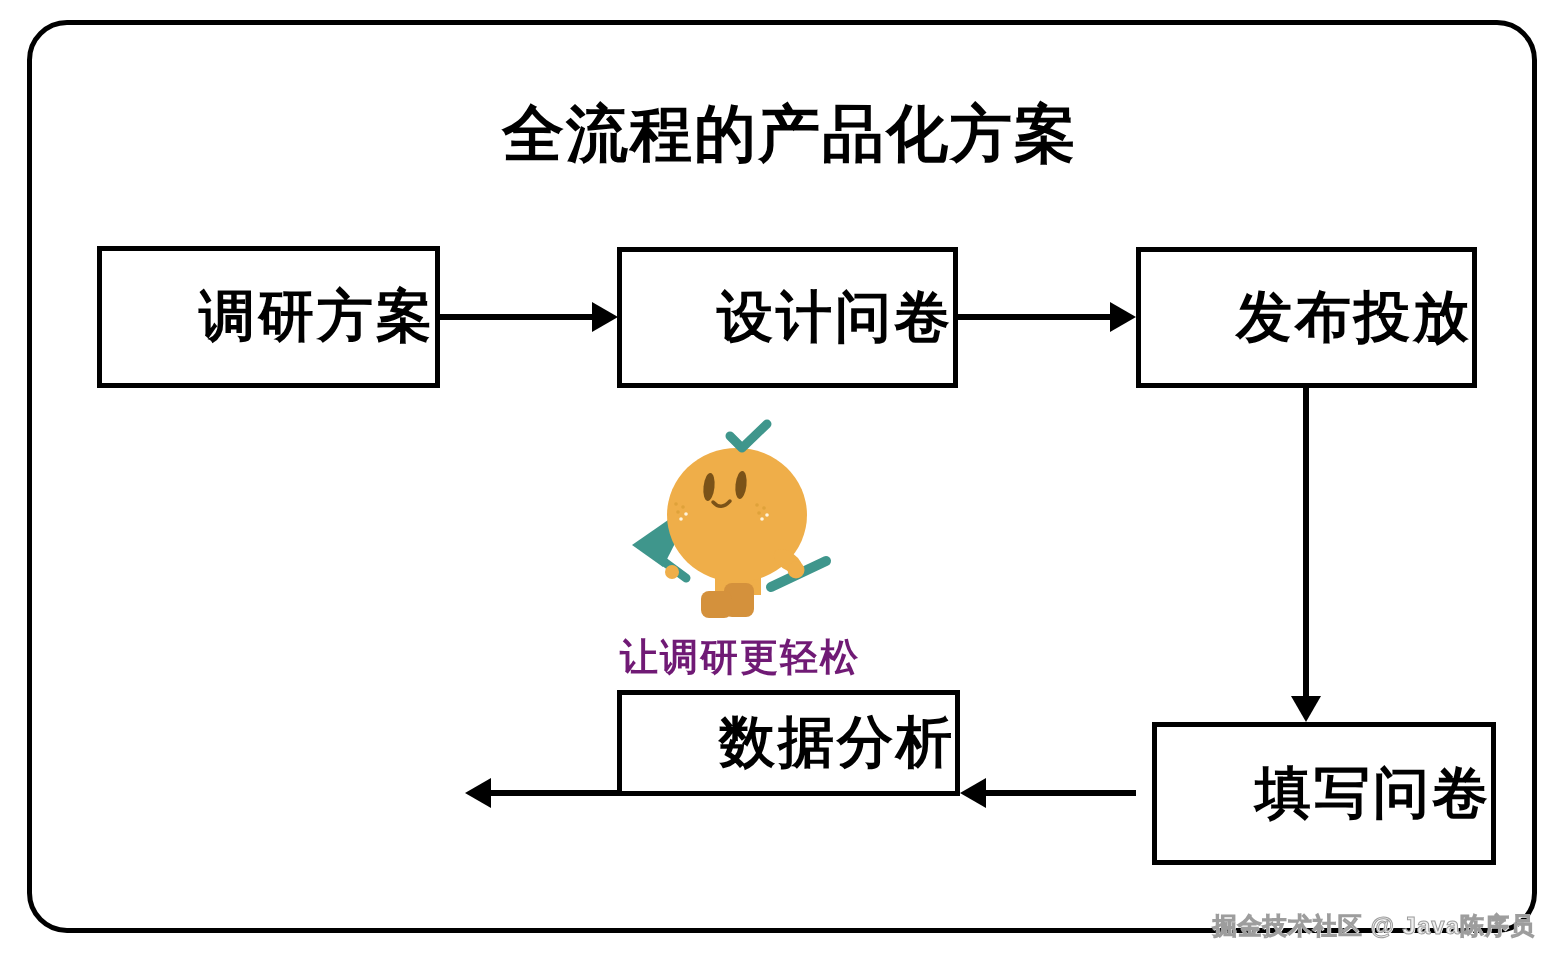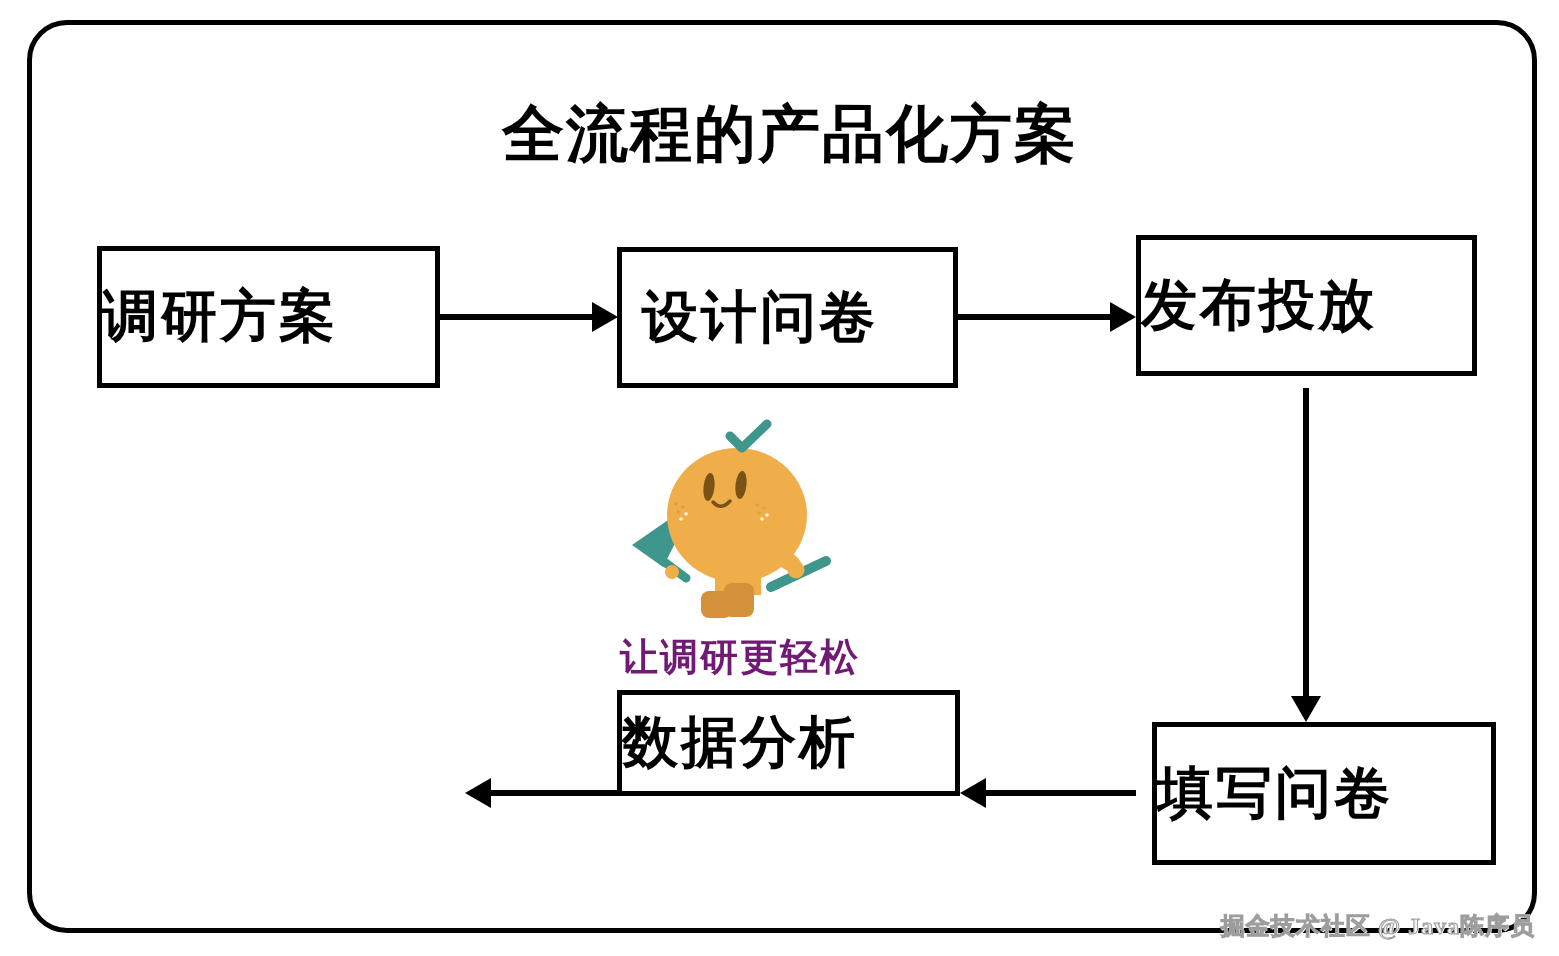--- a/index.html
+++ b/index.html
@@ -3,21 +3,21 @@
 <meta charset="utf-8">
 <style>
   * { margin: 0; padding: 0; box-sizing: border-box; }
   html, body { background: #fff; }
   .canvas {
     position: relative;
     width: 1559px;
     height: 956px;
     background: #ffffff;
     overflow: hidden;
-    font-family: Liberation Serif, serif;
+    font-family: Liberation Sans, sans-serif;
     color: #000;
   }
   .frame {
     position: absolute;
     left: 27px; top: 20px;
     width: 1510px; height: 913px;
     border: 5px solid #000;
     border-radius: 40px;
     background: transparent;
   }
@@ -29,29 +29,29 @@
     font-size: 62px;
     font-weight: 700;
     letter-spacing: 2px;
   }
   .node {
     position: absolute;
     background: #fff;
     border: 5px solid #000;
     display: flex;
     align-items: center;
-    justify-content: flex-start;
+    justify-content: flex-end;
     font-size: 56px;
     font-weight: 600;
     letter-spacing: 3px;
     white-space: nowrap;
   }
   .n1 { left: 97px;   top: 246px; width: 343px; height: 142px; }
   .n2 { left: 617px;  top: 247px; width: 341px; height: 141px; padding-left: 20px; }
-  .n3 { left: 1136px; top: 235px; width: 341px; height: 141px; }
+  .n3 { left: 1136px; top: 247px; width: 341px; height: 141px; }
   .n4 { left: 1136px; top: 722px; width: 344px; height: 143px; margin-left: 16px; }
   .n5 { left: 617px;  top: 690px; width: 343px; height: 106px; }
   .n6 { left: 122px;  top: 723px; width: 343px; height: 143px; }
   .arrow { position: absolute; }
   .shaft { position: absolute; background: #000; }
   .head { position: absolute; width: 0; height: 0; }
   .head-right { border-top: 15px solid transparent; border-bottom: 15px solid transparent; border-left: 26px solid #000; }
   .head-left  { border-top: 15px solid transparent; border-bottom: 15px solid transparent; border-right: 26px solid #000; }
   .head-down  { border-left: 15px solid transparent; border-right: 15px solid transparent; border-top: 26px solid #000; }
   .mascot { position: absolute; left: 620px; top: 415px; width: 220px; height: 210px; }

